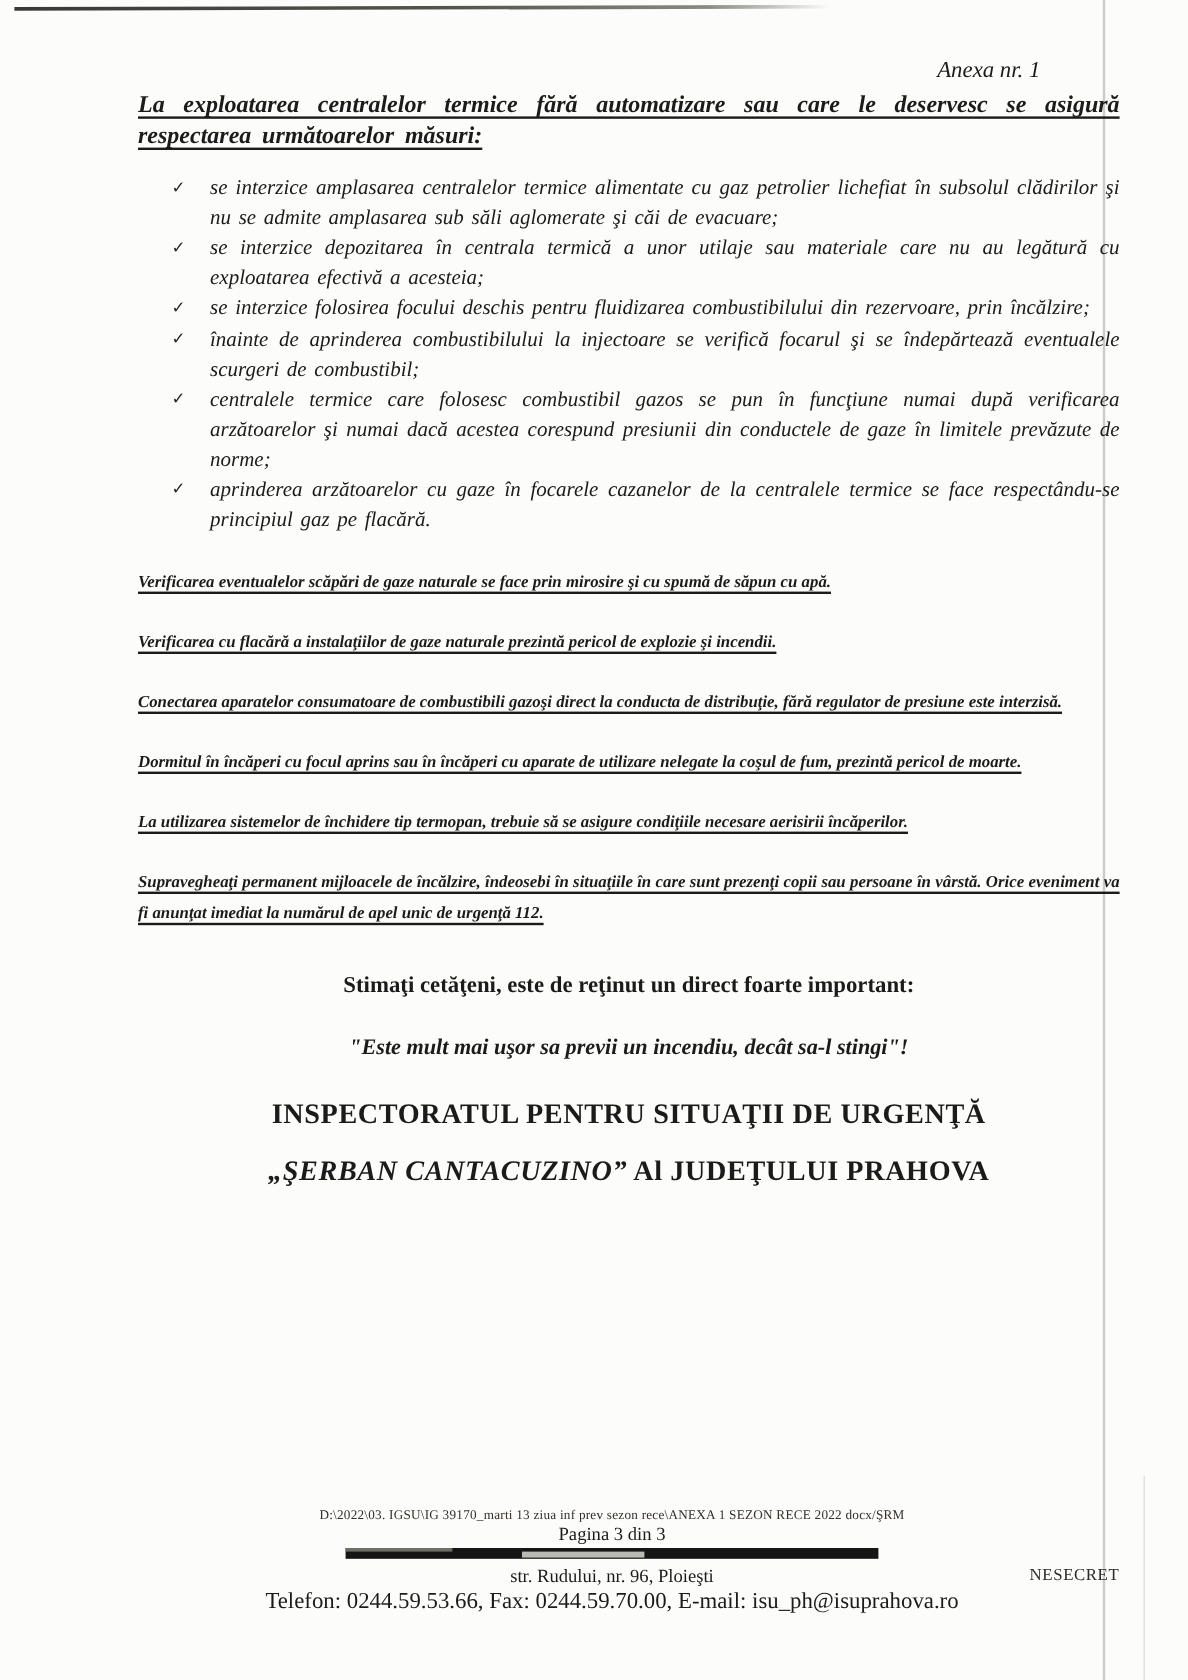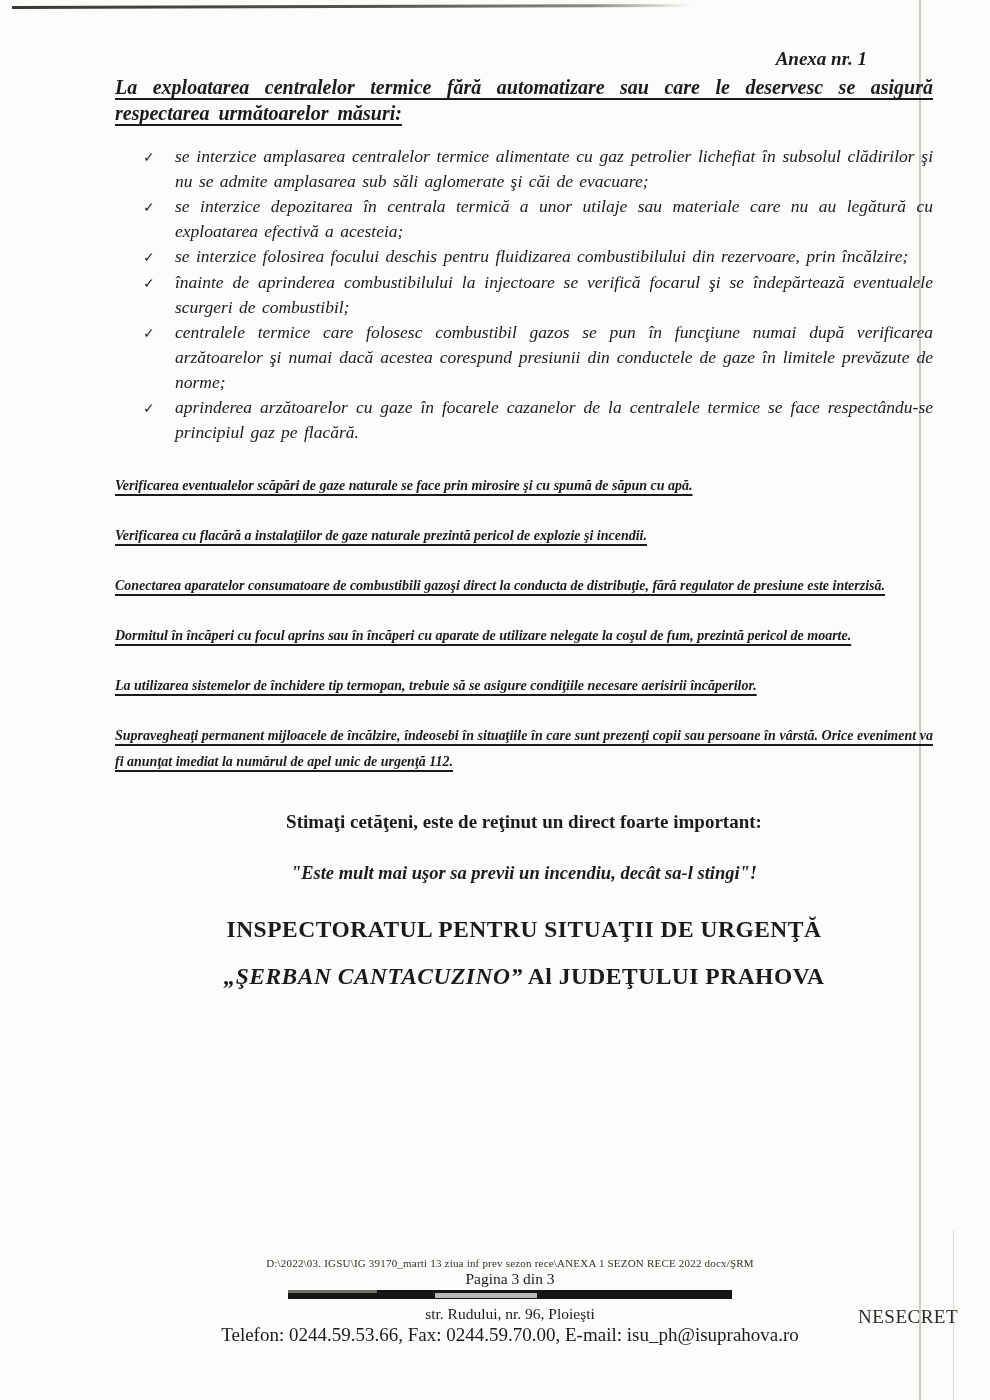--- a/index.html
+++ b/index.html
@@ -36,21 +36,21 @@
   .content {
     position: absolute;
     left: 115px;
     top: 48px;
     width: 818px;
   }
   .annex {
     text-align: right;
     padding-right: 66px;
     font-size: 19px;
-    font-weight: bold;
+    font-weight: normal;
     font-style: italic;
     margin: 0 0 4px 0;
   }
   .main-heading {
     margin: 0;
     font-size: 20px;
     font-weight: bold;
     font-style: italic;
     line-height: 26px;
     text-align: justify;
@@ -164,21 +164,21 @@
     margin: 6px 0 0 0;
     font-size: 15.5px;
   }
   .contact {
     margin: 1px 0 0 0;
     font-size: 19px;
   }
   .nesecret {
     position: absolute;
     left: 858px; top: 1306px;
-    font-size: 19px;
+    font-size: 14px;
     color: #2b2b28;
     letter-spacing: 0.5px;
   }
 </style>
 </head>
 <body>
 
 <div class="page">
   <div class="top-scan-line"></div>
   <div class="v-scan-line-1"></div>

